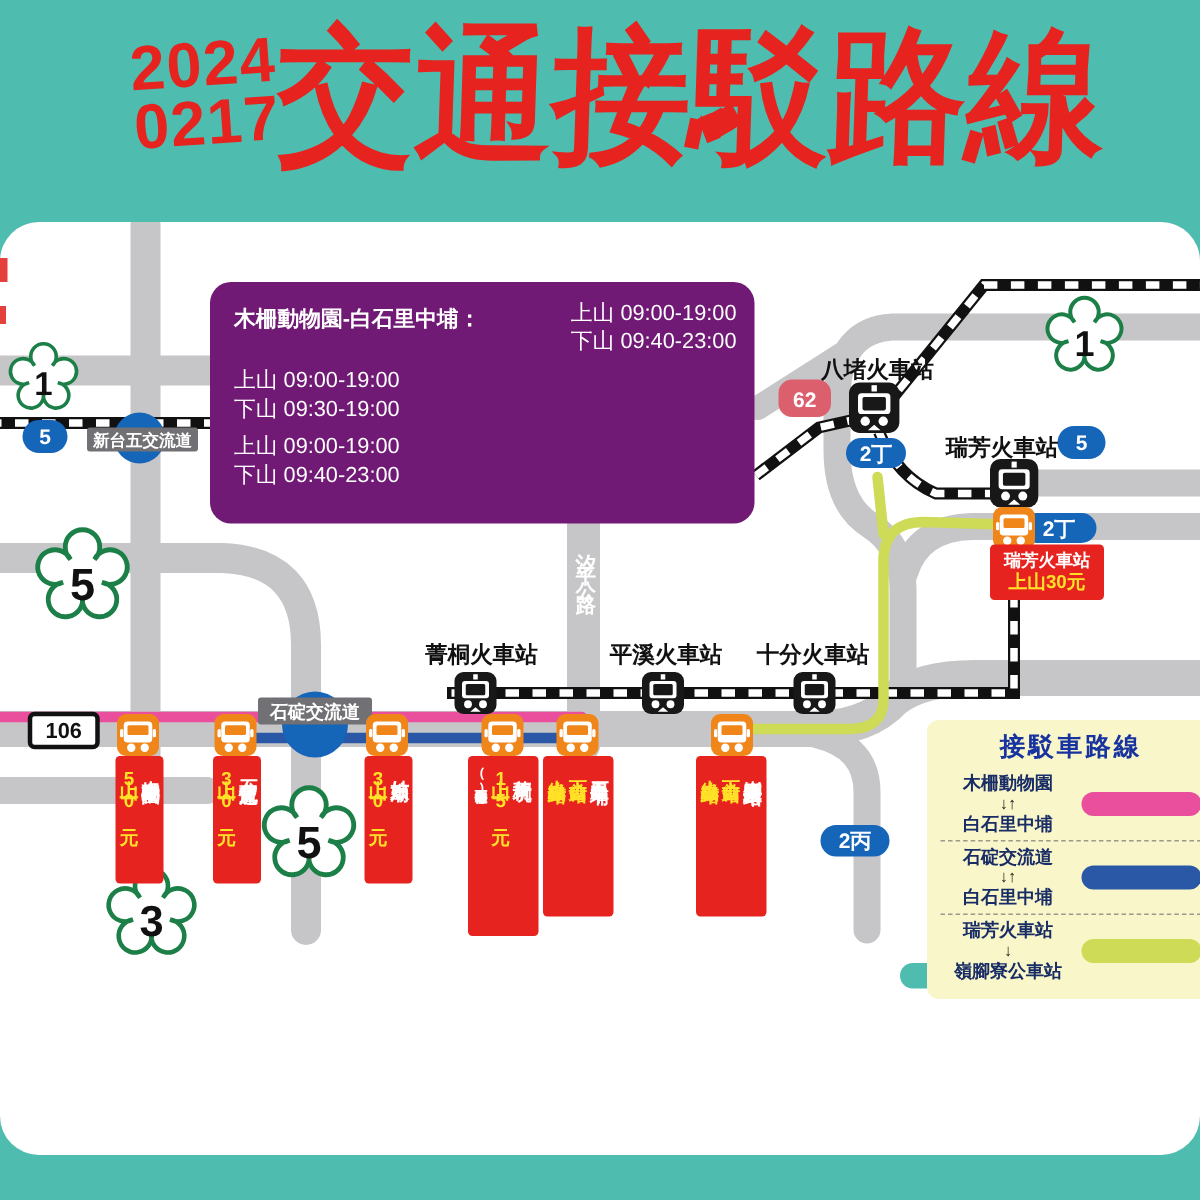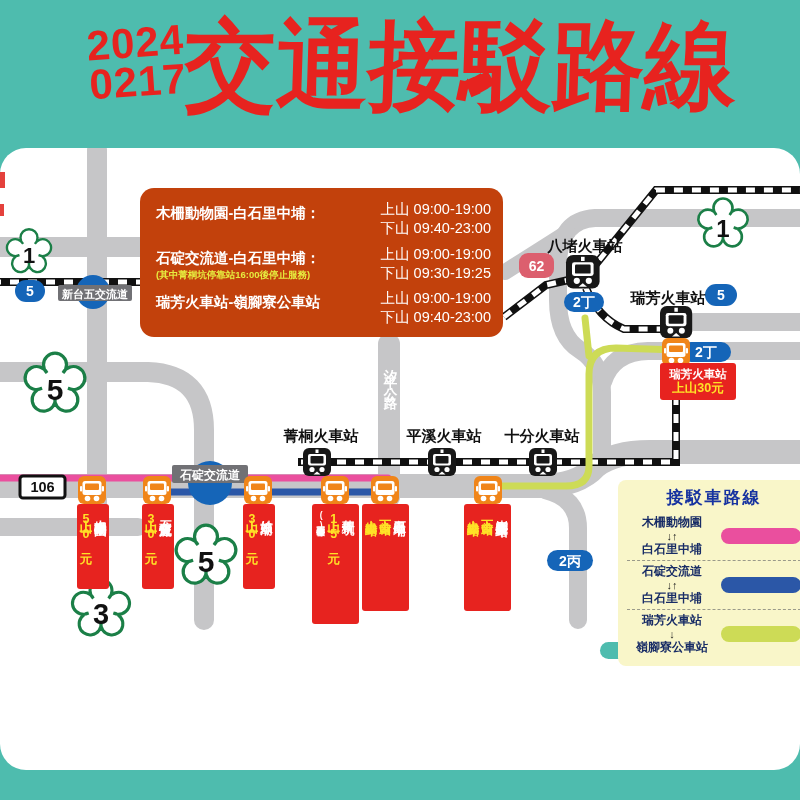--- a/index.html
+++ b/index.html
@@ -14,21 +14,21 @@
              transform-origin:left top;white-space:nowrap;}
   
   .map-panel{position:absolute;top:148px;left:0;width:800px;height:622px;background:#fff;border-radius:26px;}
   .map-svg{position:absolute;top:0;left:0;}
   .stn{font-size:15px;font-weight:bold;fill:#111;text-anchor:middle;}
   .ov{font-size:14px;font-weight:bold;fill:#fff;text-anchor:middle;}
   .sh{font-weight:bold;fill:#111;text-anchor:middle;}
   .glab{font-weight:bold;fill:#fff;text-anchor:middle;}
   
   .sched{position:absolute;left:140px;top:40px;width:363px;box-sizing:border-box;
-         background:#c2410c;border-radius:14px;padding:12px 12px 10px 16px;}
+         background:#701a75;border-radius:14px;padding:12px 12px 22px 16px;}
   .srow{display:flex;align-items:flex-start;margin-bottom:7px;}
   .srow:last-child{margin-bottom:0;}
   .sr-left{flex:1;padding-top:5px;}
   .sr-name{color:#fff;font-weight:bold;font-size:14.5px;line-height:1.2;}
   .sr-note{color:#e6ec3f;font-weight:bold;font-size:9.5px;margin-top:2px;}
   .sr-times{color:#fff;font-weight:normal;font-size:14.5px;line-height:1.3;white-space:nowrap;text-align:left;}
   
   .stop{position:absolute;background:#e7231f;border-radius:3px;display:flex;flex-direction:row-reverse;
         justify-content:center;align-items:flex-start;gap:2px;padding:6px 2px;box-sizing:border-box;}
   .col{writing-mode:vertical-rl;text-orientation:upright;font-weight:bold;line-height:1;letter-spacing:1px;}
@@ -200,33 +200,26 @@
       <div class="srow">
         <div class="sr-left">
           <div class="sr-name">木柵動物園-白石里中埔：</div>
         </div>
         <div class="sr-times">
           <div>上山 09:00-19:00</div>
           <div>下山 09:40-23:00</div>
         </div>
       </div>
       <div class="srow">
-        <div class="sr-left">
-          <div class="sr-name">石碇交流道-白石里中埔：</div>
-          <div class="sr-note">(其中菁桐坑停靠站16:00後停止服務)</div>
-        </div>
         <div class="sr-times">
           <div>上山 09:00-19:00</div>
-          <div>下山 09:30-19:25</div>
+          <div>下山 09:30-19:00</div>
         </div>
       </div>
       <div class="srow">
-        <div class="sr-left">
-          <div class="sr-name">瑞芳火車站-嶺腳寮公車站</div>
-        </div>
         <div class="sr-times">
           <div>上山 09:00-19:00</div>
           <div>下山 09:40-23:00</div>
         </div>
       </div>
     </div>
 
     <div class="vroad">汐平公路</div>
 
     <div class="stop" style="left:77px;top:356px;width:32px;height:85px;">

